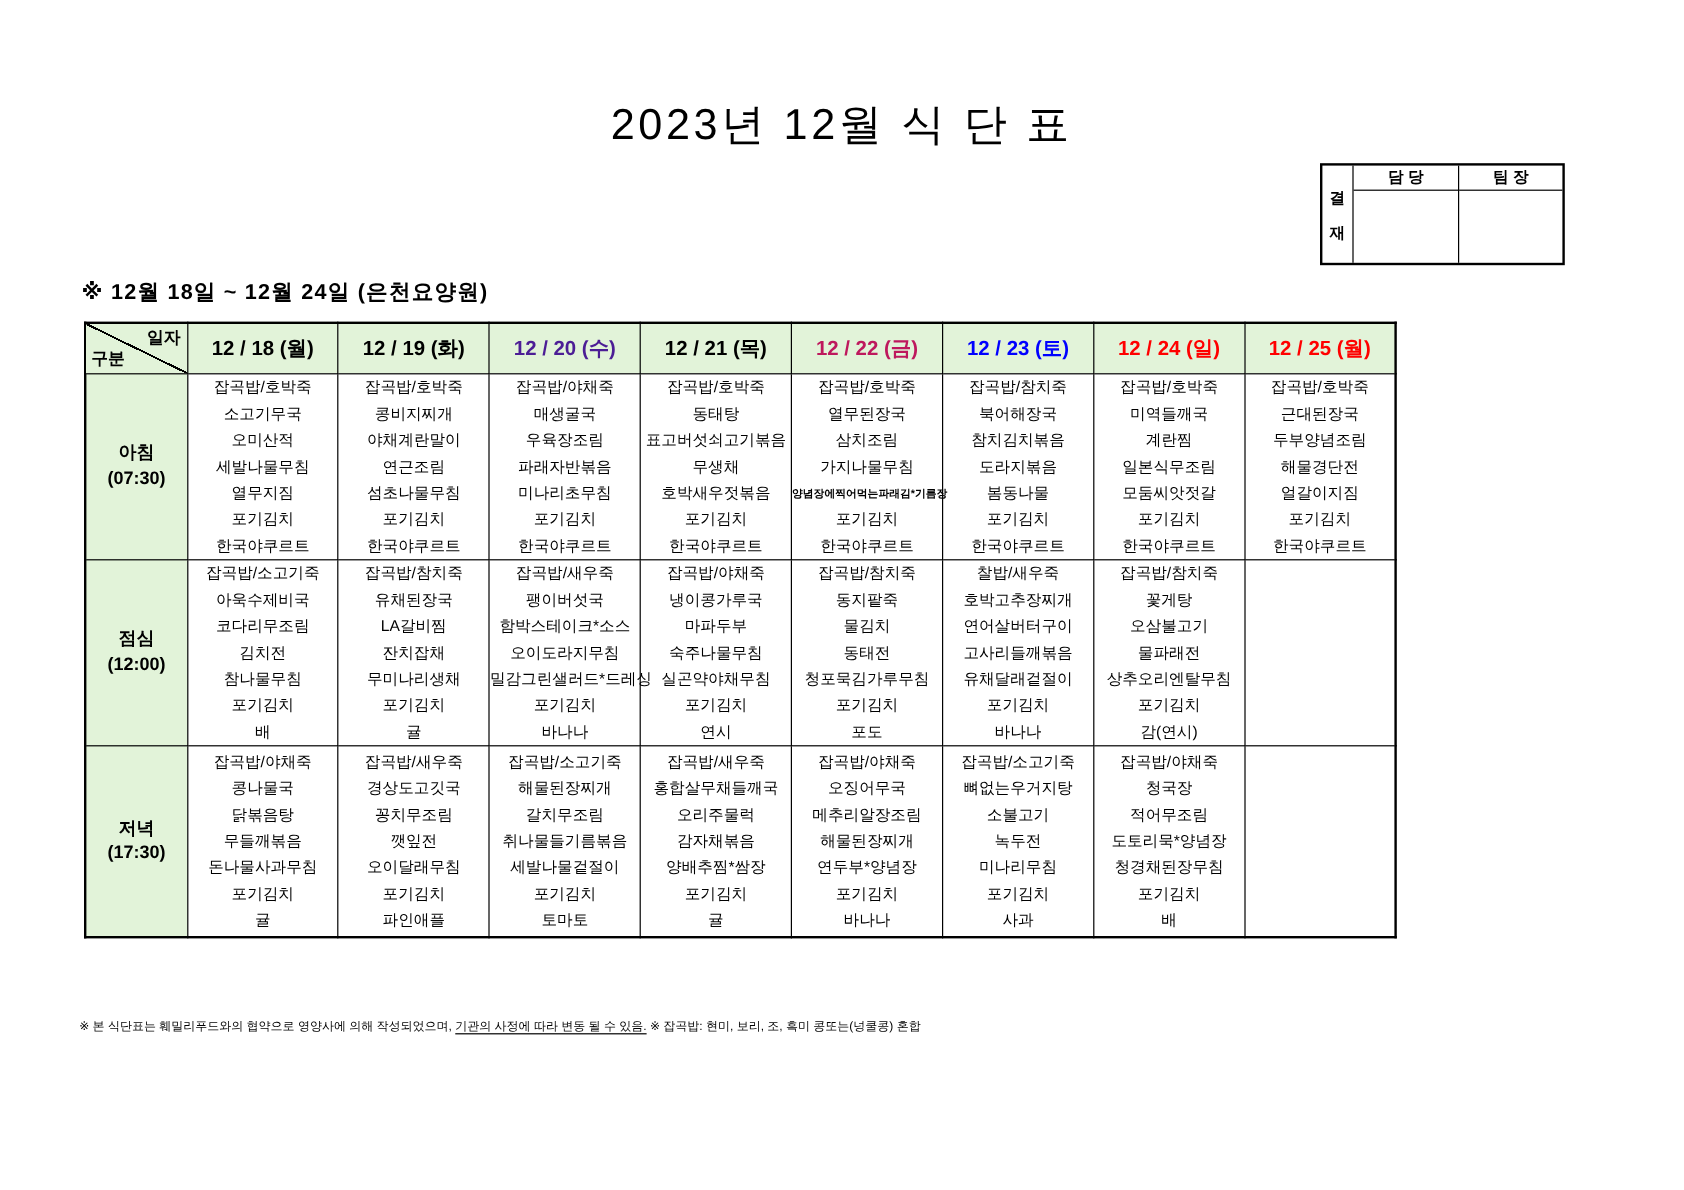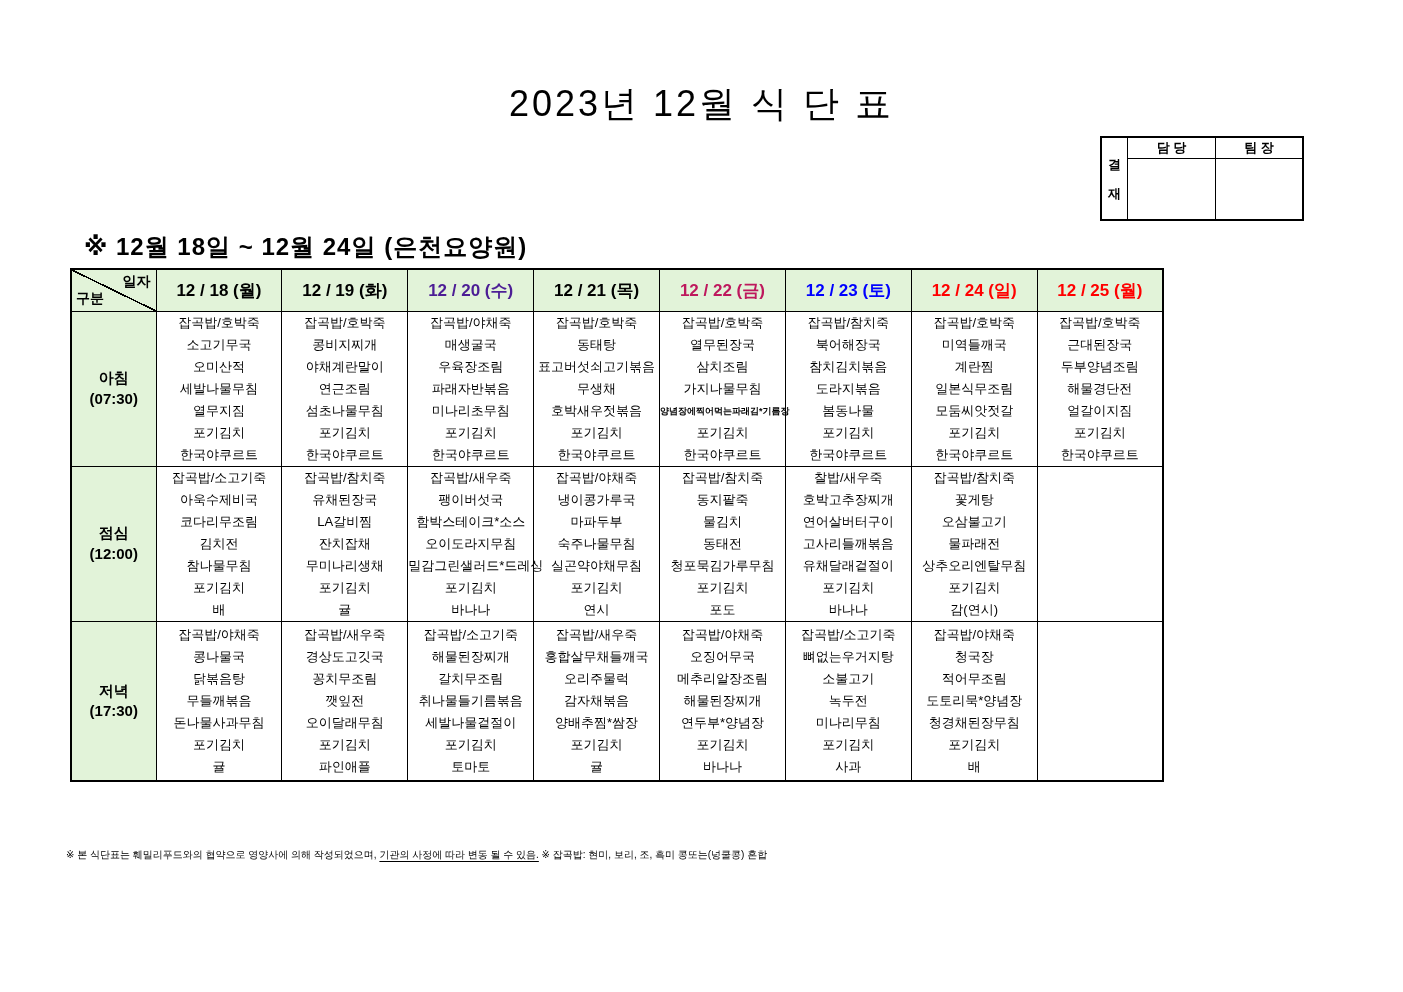--- a/index.html
+++ b/index.html
@@ -24,21 +24,21 @@
     display:flex; flex-direction:column; align-items:center; justify-content:center;
     gap:16px; font-weight:bold; font-size:13px; line-height:1;
   }
   .approval .hd {
     display:flex; align-items:center; justify-content:center;
     font-weight:bold; font-size:13px; border-bottom:1px solid #000;
   }
   .approval .hd.first { border-right:1px solid #000; }
   .approval .sig.first { border-right:1px solid #000; }
   .subtitle {
-    position:absolute; left:84px; top:231px; font-size:24px; font-weight:bold;
+    position:absolute; left:68px; top:231px; font-size:18px; font-weight:bold;
     letter-spacing:1px;
   }
   
   table.menu {
     position:absolute; left:70px; top:268px; width:1094px;
     border-collapse:collapse; table-layout:fixed; border:2px solid #000;
   }
   table.menu th, table.menu td { border:1px solid #000; padding:0; }
   col.c-label { width:85px; }
   thead th {

